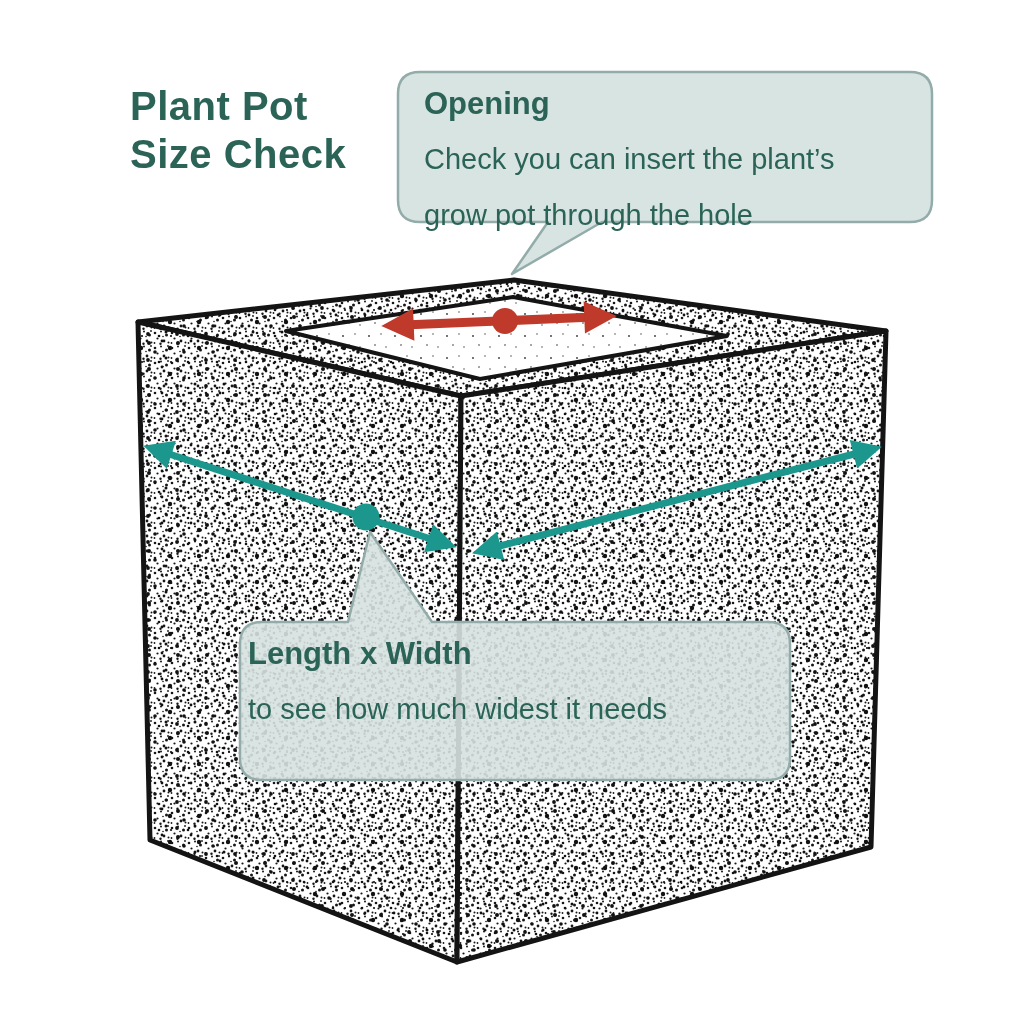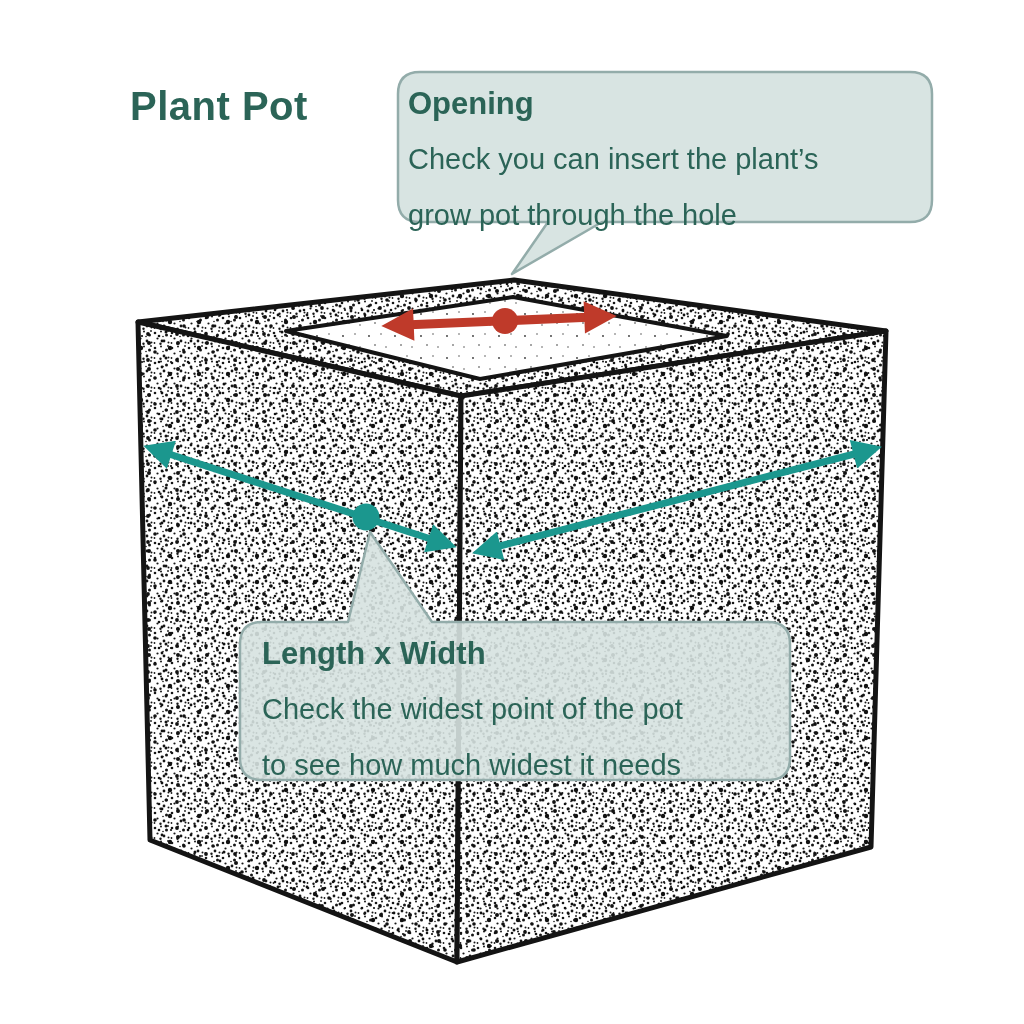--- a/index.html
+++ b/index.html
@@ -19,22 +19,22 @@
   .bubble-text{
     position:absolute;color:#2b6457;white-space:nowrap;
     pointer-events:none;
   }
   .bubble-text .bubble-heading{
     font-size:31px;font-weight:bold;margin-bottom:8px;
   }
   .bubble-text .bubble-line{
     font-size:29px;line-height:37px;margin-top:19px;
   }
-  .bt-opening{left:408px;top:86px;}
-  .bt-dimensions{left:262px;top:636px;}
+  .bt-opening{left:424px;top:86px;}
+  .bt-dimensions{left:248px;top:636px;}
 </style>
 </head>
 <body>
 
 <div class="canvas">
 
   <svg class="diagram-svg" viewBox="0 0 1024 1024" xmlns="http://www.w3.org/2000/svg">
     <defs>
       <pattern id="dots1" width="17" height="15" patternUnits="userSpaceOnUse">
         <g fill="#161616">
@@ -119,27 +119,27 @@
       <circle cx="366" cy="517" r="13.5" fill="#1b978e"></circle>
     </g>
 
     <path d="M 420 72 L 910 72 Q 932 72 932 94 L 932 200 Q 932 222 910 222 L 602 222 L 512 274 L 548 222 L 420 222 Q 398 222 398 200 L 398 94 Q 398 72 420 72 Z" fill="#d6e2e0" fill-opacity="0.94" stroke="#93acaa" stroke-width="2.5" stroke-linejoin="round"></path>
 
     <path d="M 262 622 L 348 622 L 370 532 L 432 622 L 768 622 Q 790 622 790 644 L 790 758 Q 790 780 768 780 L 262 780 Q 240 780 240 758 L 240 644 Q 240 622 262 622 Z" fill="#d6e2e0" fill-opacity="0.9" stroke="#93acaa" stroke-width="2.5" stroke-linejoin="round"></path>
   </svg>
 
   <div class="page-title">
     <div>Plant Pot</div>
+    <div>Size Check</div>
   </div>
 
   <div class="bubble-text bt-opening">
     <div class="bubble-heading">Opening</div>
     <div class="bubble-line">Check you can insert the plant’s</div>
     <div class="bubble-line">grow pot through the hole</div>
   </div>
 
   <div class="bubble-text bt-dimensions">
     <div class="bubble-heading">Length x Width</div>
-    <div class="bubble-line">Check the widest point of the pot</div>
     <div class="bubble-line">to see how much widest it needs</div>
   </div>
 
 </div>
 
 </body></html>

